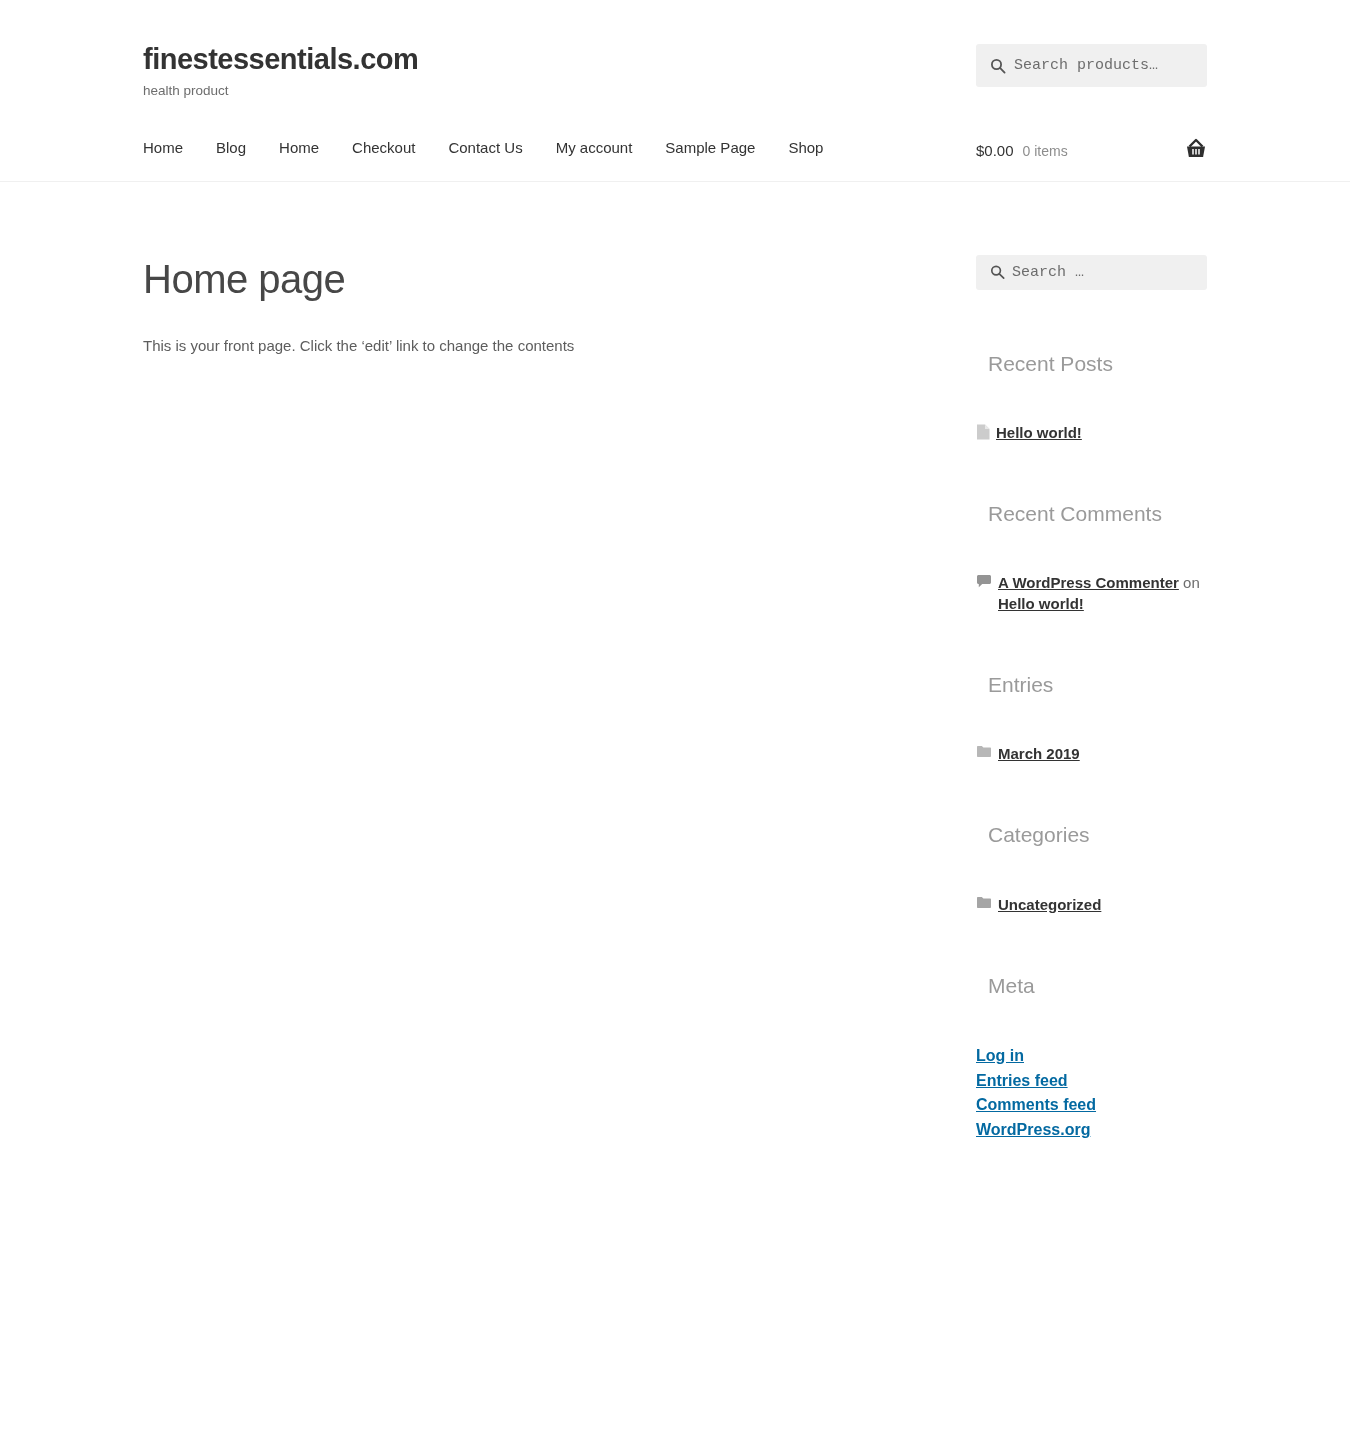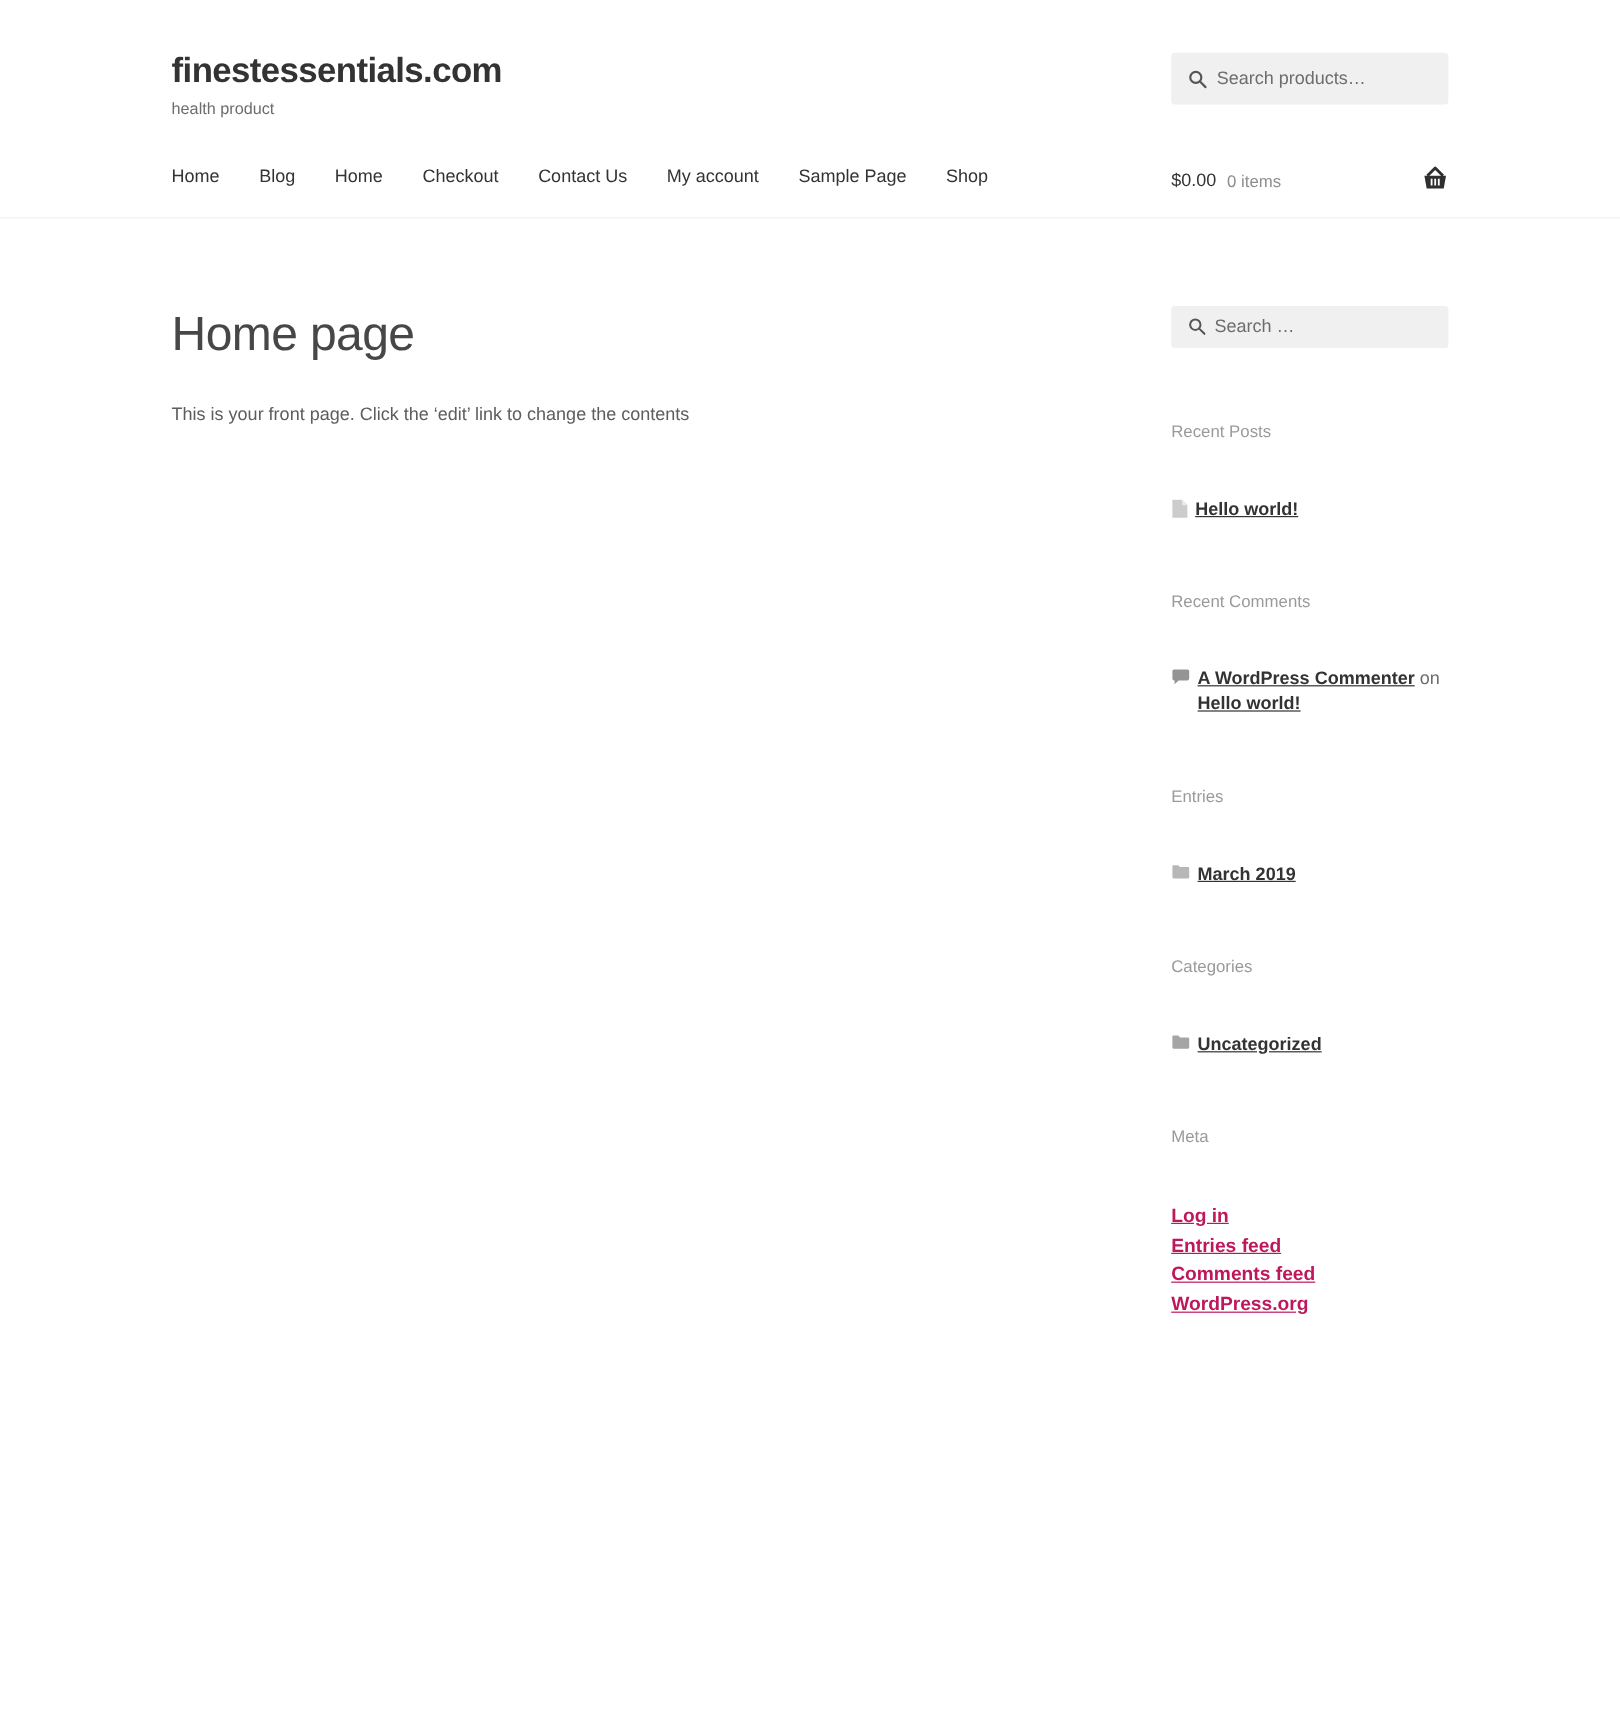--- a/index.html
+++ b/index.html
@@ -38,21 +38,21 @@
   }
   .search-form {
     position: relative;
     width: 231px;
   }
   .search-form input {
     width: 100%;
     border: none;
     background: #f0f0f0;
     border-radius: 3px;
-    font-family: Liberation Sans, sans-serif;
+    font-family: Liberation Mono, monospace;
     font-size: 15px;
     color: #c2410c;
     outline: none;
   }
   .search-form input::placeholder { color: #6d6d6d; opacity: 1; }
   .search-form .icon-wrap {
     position: absolute;
     left: 14px;
     top: 50%;
     transform: translateY(-50%);
@@ -113,22 +113,22 @@
     font-size: 15px;
     color: #5d5d5d;
     line-height: 1.5;
   }
 
   
   aside.sidebar { width: 231px; flex-shrink: 0; }
   .sidebar-search { margin-bottom: 61px; }
   .widget { margin-bottom: 58px; }
   .widget-title {
-    margin: 0 0 46px;
-    font-size: 14px;
+    margin: 0 12px 46px;
+    font-size: 21px;
     font-weight: 300;
     color: #9a9a9a;
     line-height: 1.2;
   }
   .widget ul { list-style: none; margin: 0; padding: 0; }
   .widget-item {
     display: flex;
     align-items: flex-start;
     font-size: 15px;
     line-height: 1.4;
@@ -140,21 +140,21 @@
     display: flex;
   }
   .widget a {
     color: #333333;
     font-weight: 700;
     text-decoration: underline;
     cursor: pointer;
   }
   .comment-text { color: #6d6d6d; }
   .meta-list li { line-height: 1.55; }
-  .meta-list a { color: #be185d; }
+  .meta-list a { color: #0369a1; }
 
   
   footer.site-footer {
     background: #eeeeee;
     padding: 70px 0 96px;
   }
   .copyright { font-size: 15px; color: #6d6d6d; }
   .credit { font-size: 15px; color: #6d6d6d; margin-top: 9px; }
   .credit a {
     color: #6d6d6d;

